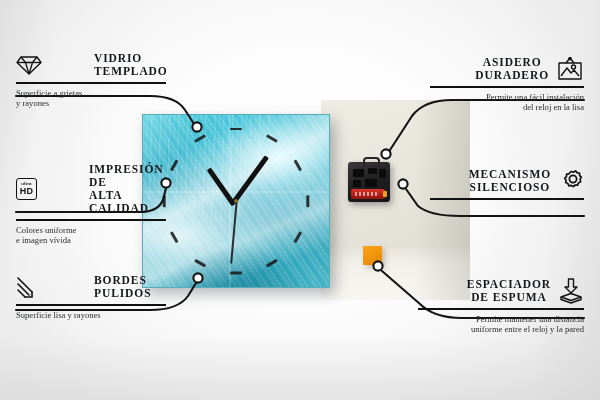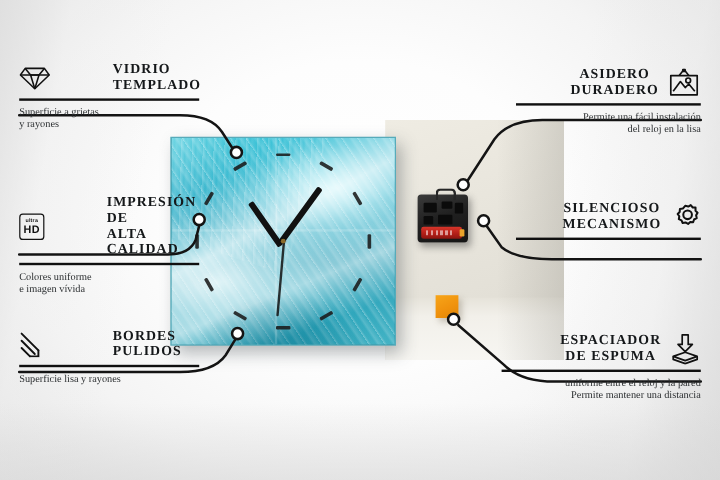--- a/index.html
+++ b/index.html
@@ -280,22 +280,22 @@
       </svg>
     </div>
     <div class="rule"></div>
     <div class="desc">Permite una fácil instalación</div>
     <div class="desc">del reloj en la lisa</div>
   </div>
 
   <div class="feature right" style="left:430px;top:168px;width:154px;">
     <div class="head">
       <div>
+        <div class="ttl">MECANISMO</div>
         <div class="ttl">SILENCIOSO</div>
-        <div class="ttl">MECANISMO</div>
       </div>
       <svg class="ico" width="26" height="24" viewBox="0 0 26 24">
         <g fill="none" stroke="#111" stroke-width="1.7" stroke-linejoin="round">
           <path d="M13,2.5 L15.6,3.1 L17.6,1.9 L19.3,3.9 L21.6,4.0 L21.6,6.6 L23.3,8.2
                    L22.1,10.4 L22.6,12.8 L20.4,13.9 L19.6,16.2 L17.2,16.0 L15.4,17.6
                    L13.3,16.4 L10.9,16.8 L9.9,14.6 L7.7,13.6 L8.1,11.2 L6.7,9.3
                    L8.4,7.6 L8.6,5.2 L11.0,4.8 Z"></path>
           <circle cx="15" cy="10" r="3.6"></circle>
         </g>
       </svg>
@@ -311,17 +311,17 @@
       </div>
       <svg class="ico" width="26" height="26" viewBox="0 0 26 26">
         <g fill="none" stroke="#111" stroke-width="1.4" stroke-linejoin="round">
           <path d="M10.5,1 H15.5 V9 H19 L13,15 L7,9 H10.5 Z"></path>
           <path d="M13,15.5 L23,19 L13,22.5 L3,19 Z"></path>
           <path d="M3,19 V21.5 L13,25 L23,21.5 V19"></path>
         </g>
       </svg>
     </div>
     <div class="rule"></div>
+    <div class="desc">Permite mantener una distancia</div>
     <div class="desc">uniforme entre el reloj y la pared</div>
-    <div class="desc">Permite mantener una distancia</div>
   </div>
 
 </div>
 
 </body></html>

